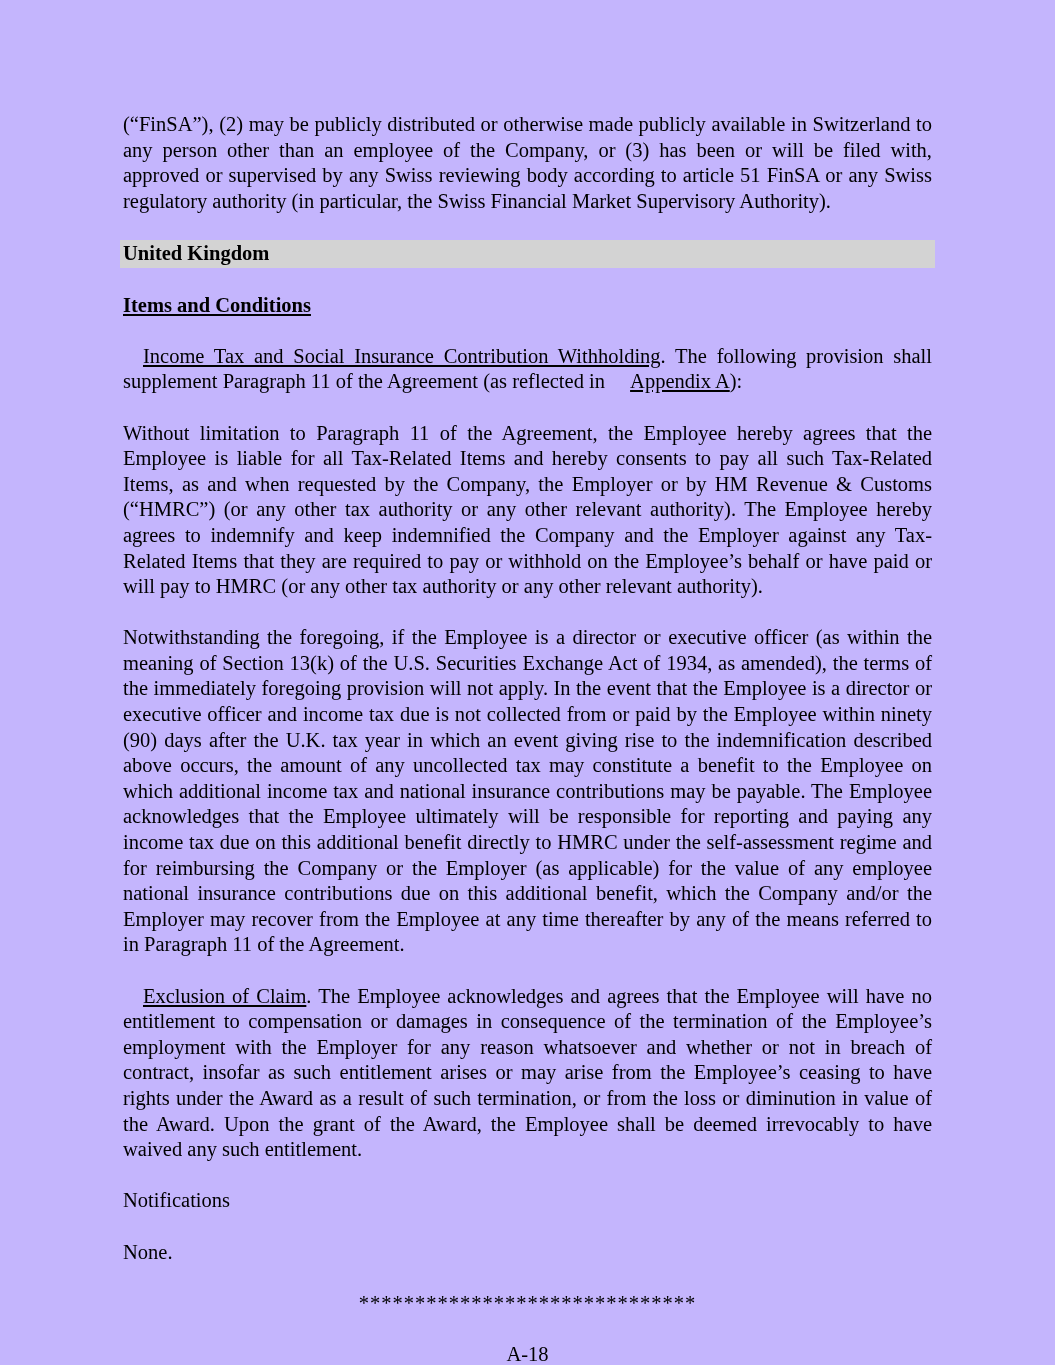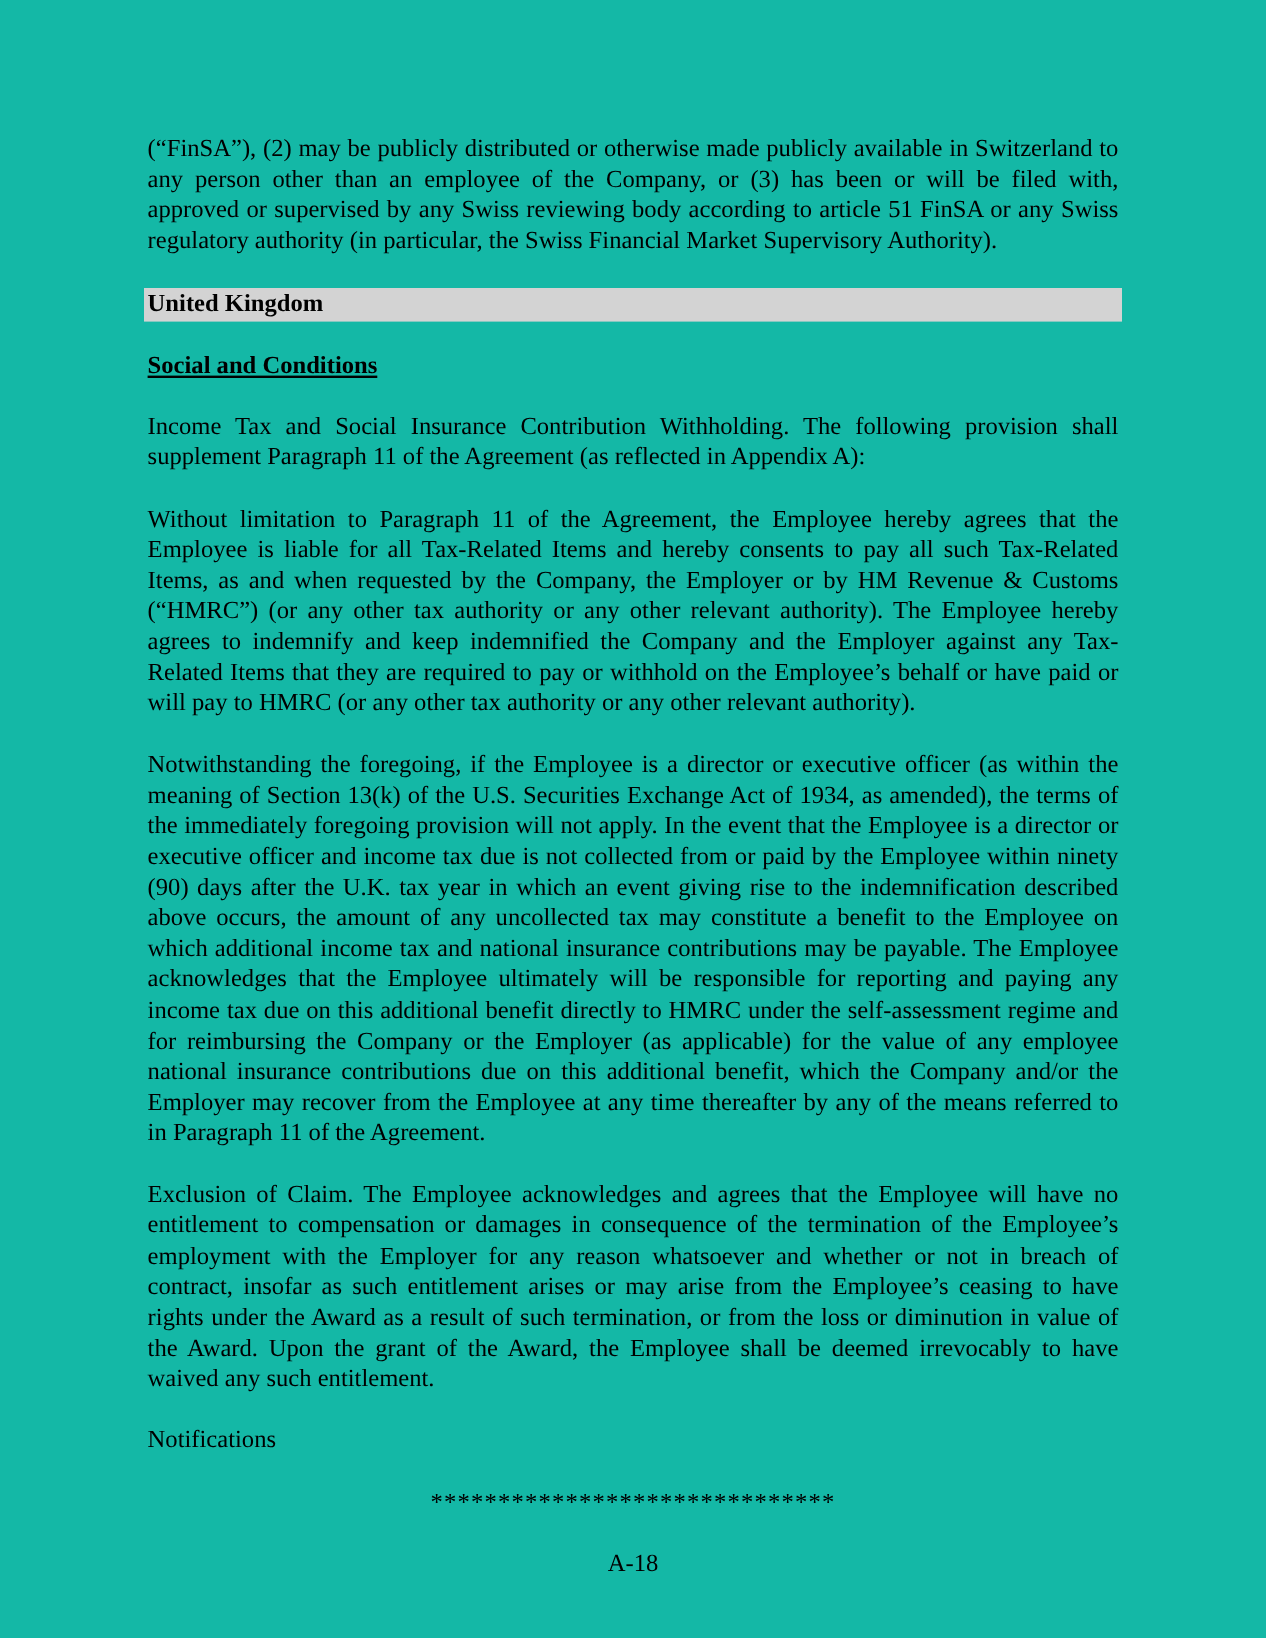--- a/index.html
+++ b/index.html
@@ -4,21 +4,21 @@
 <style>
   html, body {
     margin: 0;
     padding: 0;
     background: #ffffff;
   }
   .page {
     position: relative;
     width: 1055px;
     height: 1365px;
-    background: #14b8a6;
+    background: #c4b5fd;
     overflow: hidden;
     font-family: "Liberation Serif", "DejaVu Serif", serif;
     font-size: 20.5px;
     line-height: 25.6px;
     color: #000000;
   }
   .content {
     padding: 112px 123px 0 123px;
   }
   .para {
@@ -34,20 +34,22 @@
   .tc-heading {
     font-weight: bold;
     text-decoration: underline;
     margin: 0 0 25.6px 0;
   }
   .bold-heading {
     font-weight: normal;
     margin: 0 0 25.6px 0;
   }
   .u {
+    text-decoration: underline;
+    margin-left: 20px;
   }
   .center {
     text-align: center;
   }
   .separator-row {
     margin: 0 0 26px 0;
     letter-spacing: 1px;
   }
   .page-number {
     margin: 26px 0 0 0;
@@ -56,31 +58,32 @@
 </head>
 <body>
 
 <div class="page">
   <div class="content">
 
     <p class="para">(“FinSA”), (2) may be publicly distributed or otherwise made publicly available in Switzerland to any person other than an employee of the Company, or (3) has been or will be filed with, approved or supervised by any Swiss reviewing body according to article 51 FinSA or any Swiss regulatory authority (in particular, the Swiss Financial Market Supervisory Authority).</p>
 
     <div class="country-bar">United Kingdom</div>
 
-    <div class="tc-heading">Social and Conditions</div>
+    <div class="tc-heading">Items and Conditions</div>
 
     <p class="para"><span class="u">Income Tax and Social Insurance Contribution Withholding</span><span>.  The following provision shall supplement Paragraph 11 of the Agreement (as reflected in </span><span class="u">Appendix A</span><span>):</span></p>
 
     <p class="para">Without limitation to Paragraph 11 of the Agreement, the Employee hereby agrees that the Employee is liable for all Tax-Related Items and hereby consents to pay all such Tax-Related Items, as and when requested by the Company, the Employer or by HM Revenue &amp; Customs (“HMRC”) (or any other tax authority or any other relevant authority).  The Employee hereby agrees to indemnify and keep indemnified the Company and the Employer against any Tax-Related Items that they are required to pay or withhold on the Employee’s behalf or have paid or will pay to HMRC (or any other tax authority or any other relevant authority).</p>
 
     <p class="para">Notwithstanding the foregoing, if the Employee is a director or executive officer (as within the meaning of Section 13(k) of the U.S. Securities Exchange Act of 1934, as amended), the terms of the immediately foregoing provision will not apply. In the event that the Employee is a director or executive officer and income tax due is not collected from or paid by the Employee within ninety (90) days after the U.K. tax year in which an event giving rise to the indemnification described above occurs, the amount of any uncollected tax may constitute a benefit to the Employee on which additional income tax and national insurance contributions may be payable. The Employee acknowledges that the Employee ultimately will be responsible for reporting and paying any income tax due on this additional benefit directly to HMRC under the self-assessment regime and for reimbursing the Company or the Employer (as applicable) for the value of any employee national insurance contributions due on this additional benefit, which the Company and/or the Employer may recover from the Employee at any time thereafter by any of the means referred to in Paragraph 11 of the Agreement.</p>
 
     <p class="para"><span class="u">Exclusion of Claim</span><span>. The Employee acknowledges and agrees that the Employee will have no entitlement to compensation or damages in consequence of the termination of the Employee’s employment with the Employer for any reason whatsoever and whether or not in breach of contract, insofar as such entitlement arises or may arise from the Employee’s ceasing to have rights under the Award as a result of such termination, or from the loss or diminution in value of the Award.  Upon the grant of the Award, the Employee shall be deemed irrevocably to have waived any such entitlement.</span></p>
 
     <div class="bold-heading">Notifications</div>
 
+    <p class="para">None.</p>
 
     <div class="center separator-row">******************************</div>
 
     <div class="center page-number">A-18</div>
 
   </div>
 </div>
 
 </body></html>

